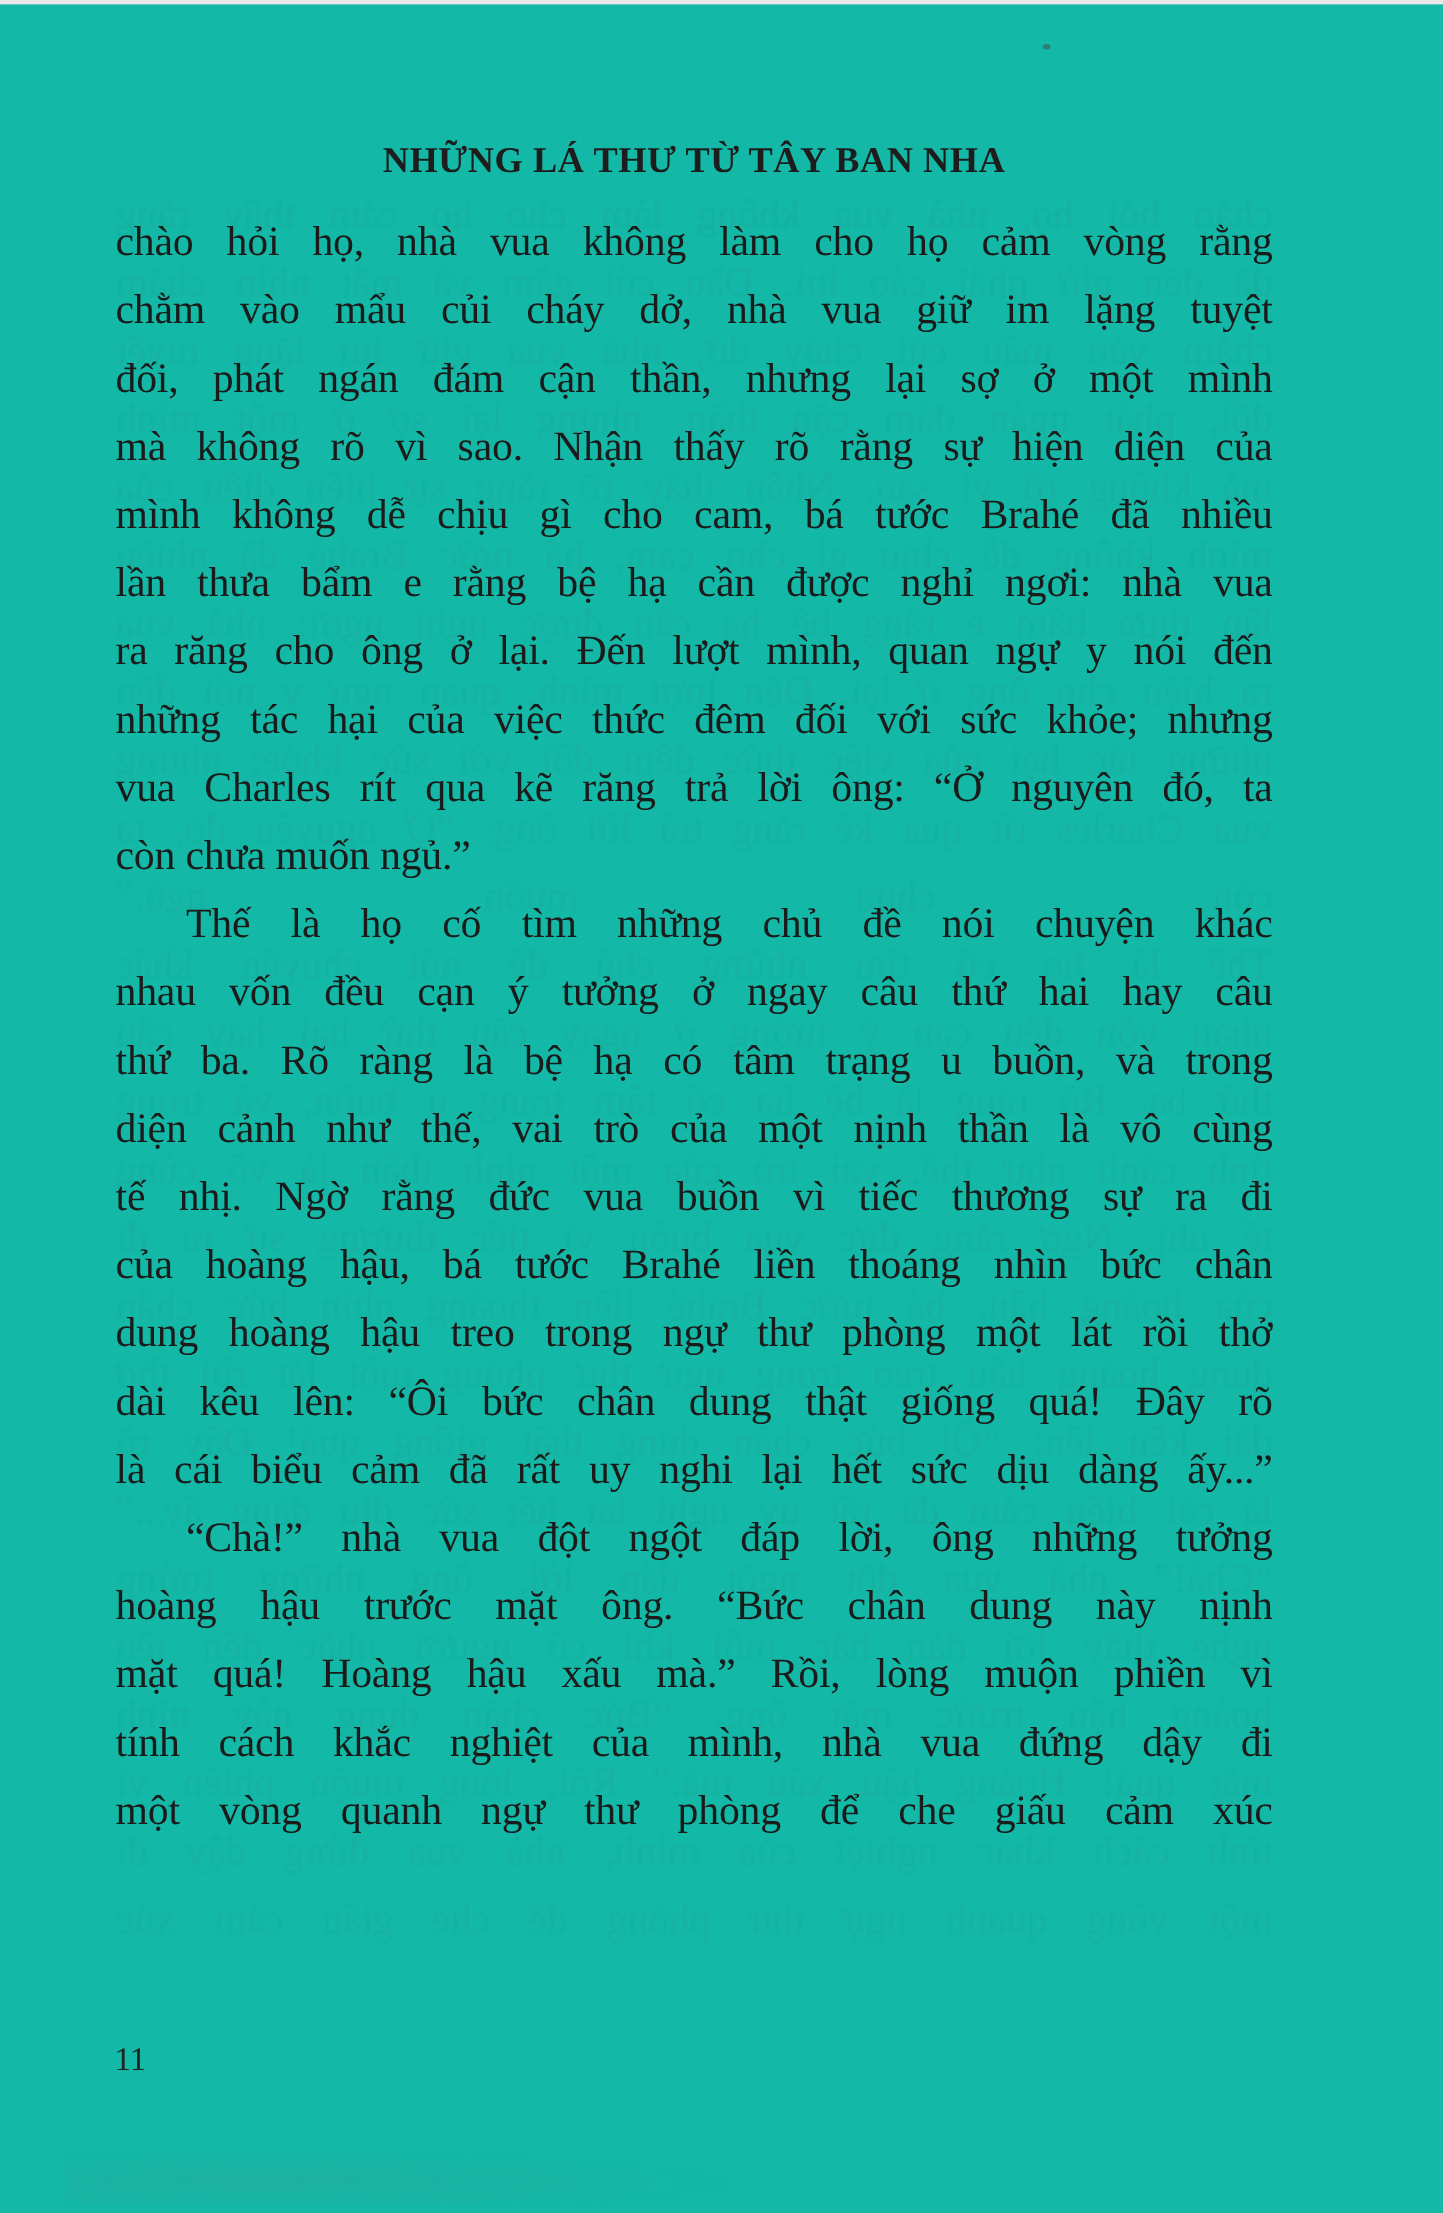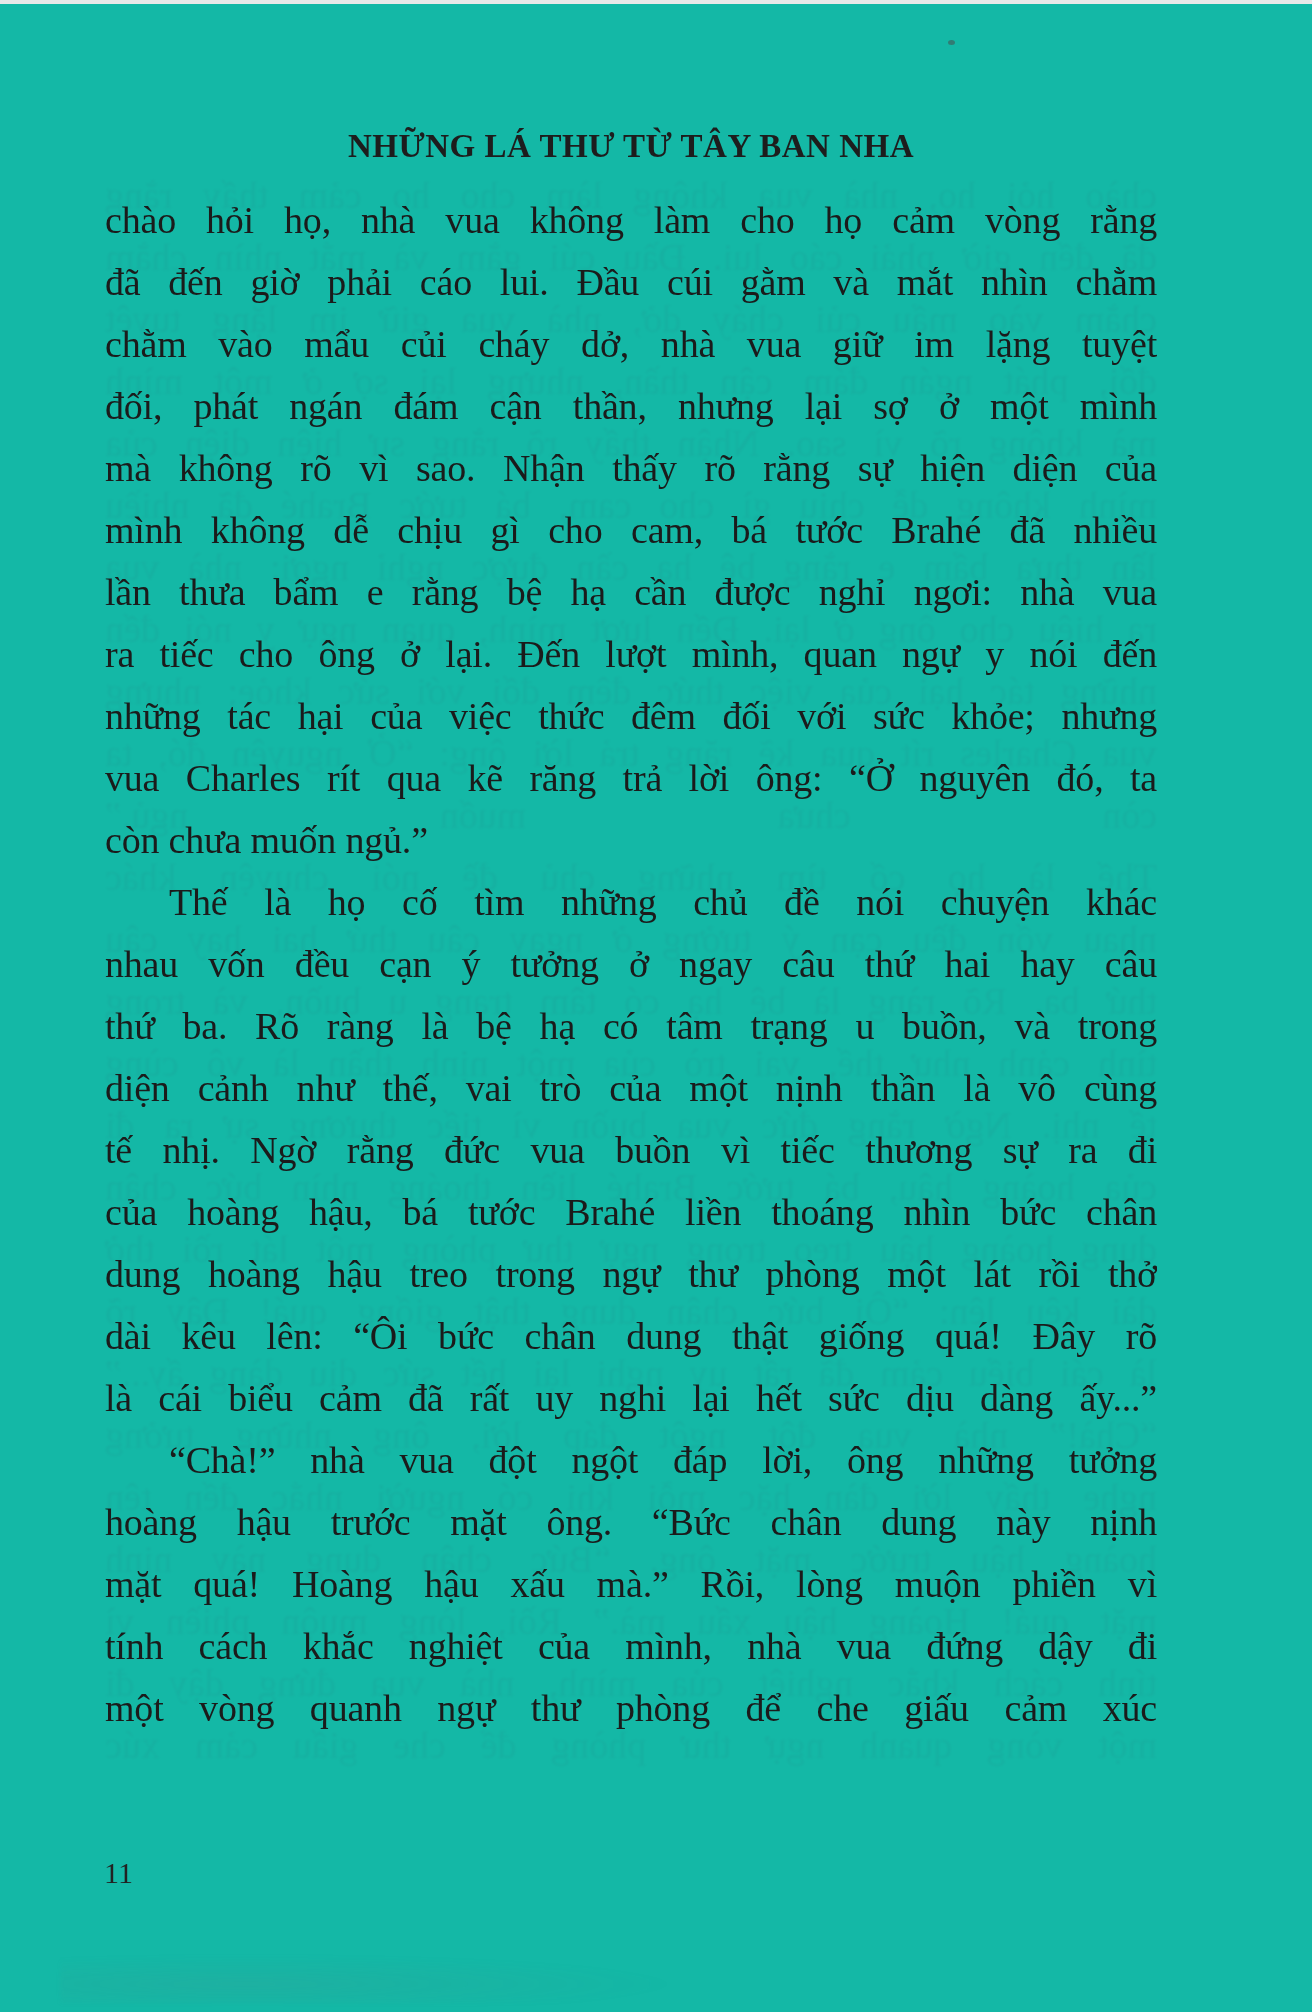--- a/index.html
+++ b/index.html
@@ -129,27 +129,26 @@
       <div class="line">hoàng hậu trước mặt ông. “Bức chân dung này nịnh</div>
       <div class="line">mặt quá! Hoàng hậu xấu mà.” Rồi, lòng muộn phiền vì</div>
       <div class="line">tính cách khắc nghiệt của mình, nhà vua đứng dậy đi</div>
       <div class="line">một vòng quanh ngự thư phòng để che giấu cảm xúc</div>
     </div>
 
   <div class="running-header">NHỮNG LÁ THƯ TỪ TÂY BAN NHA</div>
 
   <div class="text-block">
     <div class="line">chào hỏi họ, nhà vua không làm cho họ cảm vòng rằng</div>
-    <div class="line">đã đến giờ phải cáo lui. Đầu cúi gằm và mắt nhìn chằm</div>
     <div class="line">chằm vào mẩu củi cháy dở, nhà vua giữ im lặng tuyệt</div>
     <div class="line">đối, phát ngán đám cận thần, nhưng lại sợ ở một mình</div>
     <div class="line">mà không rõ vì sao. Nhận thấy rõ rằng sự hiện diện của</div>
     <div class="line">mình không dễ chịu gì cho cam, bá tước Brahé đã nhiều</div>
     <div class="line">lần thưa bẩm e rằng bệ hạ cần được nghỉ ngơi: nhà vua</div>
-    <div class="line">ra tiếc cho ông ở lại. Đến lượt mình, quan ngự y nói đến</div>
+    <div class="line">ra răng cho ông ở lại. Đến lượt mình, quan ngự y nói đến</div>
     <div class="line">những tác hại của việc thức đêm đối với sức khỏe; nhưng</div>
     <div class="line">vua Charles rít qua kẽ răng trả lời ông: “Ở nguyên đó, ta</div>
     <div class="line para-end">còn chưa muốn ngủ.”</div>
     <div class="line indent">Thế là họ cố tìm những chủ đề nói chuyện khác</div>
     <div class="line">nhau vốn đều cạn ý tưởng ở ngay câu thứ hai hay câu</div>
     <div class="line">thứ ba. Rõ ràng là bệ hạ có tâm trạng u buồn, và trong</div>
     <div class="line">diện cảnh như thế, vai trò của một nịnh thần là vô cùng</div>
     <div class="line">tế nhị. Ngờ rằng đức vua buồn vì tiếc thương sự ra đi</div>
     <div class="line">của hoàng hậu, bá tước Brahé liền thoáng nhìn bức chân</div>
     <div class="line">dung hoàng hậu treo trong ngự thư phòng một lát rồi thở</div>

